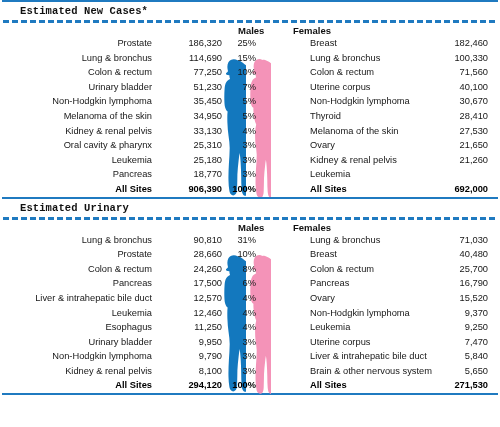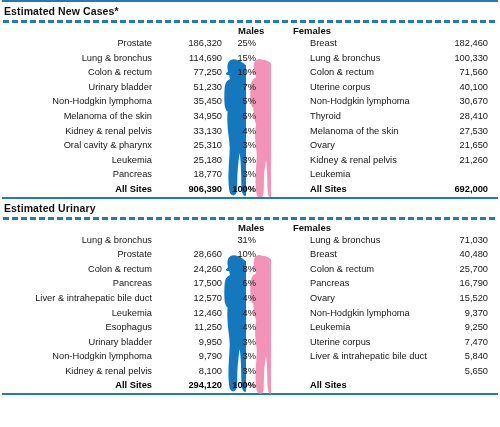--- a/index.html
+++ b/index.html
@@ -28,21 +28,22 @@
   .rule-solid {
     height: 2px;
     background: #1f7ac0;
     margin: 0 2px;
   }
   .section-title {
     font-size: 10.5px;
     font-weight: bold;
     letter-spacing: 0.1px;
     color: #111111;
-    padding: 3px 0 3px 4px;
+    padding: 3px 0 3px 20px;
+    font-family: Liberation Mono, monospace;
   }
   .rule-dashed {
     height: 3px;
     margin: 0 2px 0 3px;
     background-image: linear-gradient(to right, #1f7ac0 0 6px, rgba(0,0,0,0) 6px 9px);
     background-size: 9px 3px;
     background-repeat: repeat-x;
   }
 
   
@@ -313,20 +314,21 @@
               0.6-1.1 0.5-2.3 0.8-3.5 0.8 0.1 1.6 0 2.3-0.3 1.1-0.5 1-1.4-0.1-2
               -0.9-0.5-1.1-1-0.8-2.1 0.5-2.4 0.6-5.1-0.5-7.3C16.1 1.8 14.3 1.7 12.4 1.9z"></path>
           </svg>
         </span>
       </div>
 
       <div class="rows">
 
       <div class="row">
             <span class="cell c-l-label">Lung &amp; bronchus</span>
+            <span class="cell c-l-num">90,810</span>
             <span class="cell c-l-pct">31%</span>
             <span class="cell c-r-label">Lung &amp; bronchus</span>
             <span class="cell c-r-num">71,030</span>
             <span class="cell c-r-pct">26%</span>
           </div>
           <div class="row">
             <span class="cell c-l-label">Prostate</span>
             <span class="cell c-l-num">28,660</span>
             <span class="cell c-l-pct">10%</span>
             <span class="cell c-r-label">Breast</span>
@@ -386,28 +388,30 @@
             <span class="cell c-l-num">9,790</span>
             <span class="cell c-l-pct">3%</span>
             <span class="cell c-r-label">Liver &amp; intrahepatic bile duct</span>
             <span class="cell c-r-num">5,840</span>
             <span class="cell c-r-pct">2%</span>
           </div>
           <div class="row">
             <span class="cell c-l-label">Kidney &amp; renal pelvis</span>
             <span class="cell c-l-num">8,100</span>
             <span class="cell c-l-pct">3%</span>
+            <span class="cell c-r-label">Brain &amp; other nervous system</span>
             <span class="cell c-r-num">5,650</span>
             <span class="cell c-r-pct">2%</span>
           </div>
           <div class="row total">
             <span class="cell c-l-label">All Sites</span>
             <span class="cell c-l-num">294,120</span>
             <span class="cell c-l-pct">100%</span>
             <span class="cell c-r-label">All Sites</span>
+            <span class="cell c-r-num">271,530</span>
             <span class="cell c-r-pct">100%</span>
           </div>
         </div>
     </div>
 
     <div class="rule-solid"></div>
   </div>
 
 </div>
 

